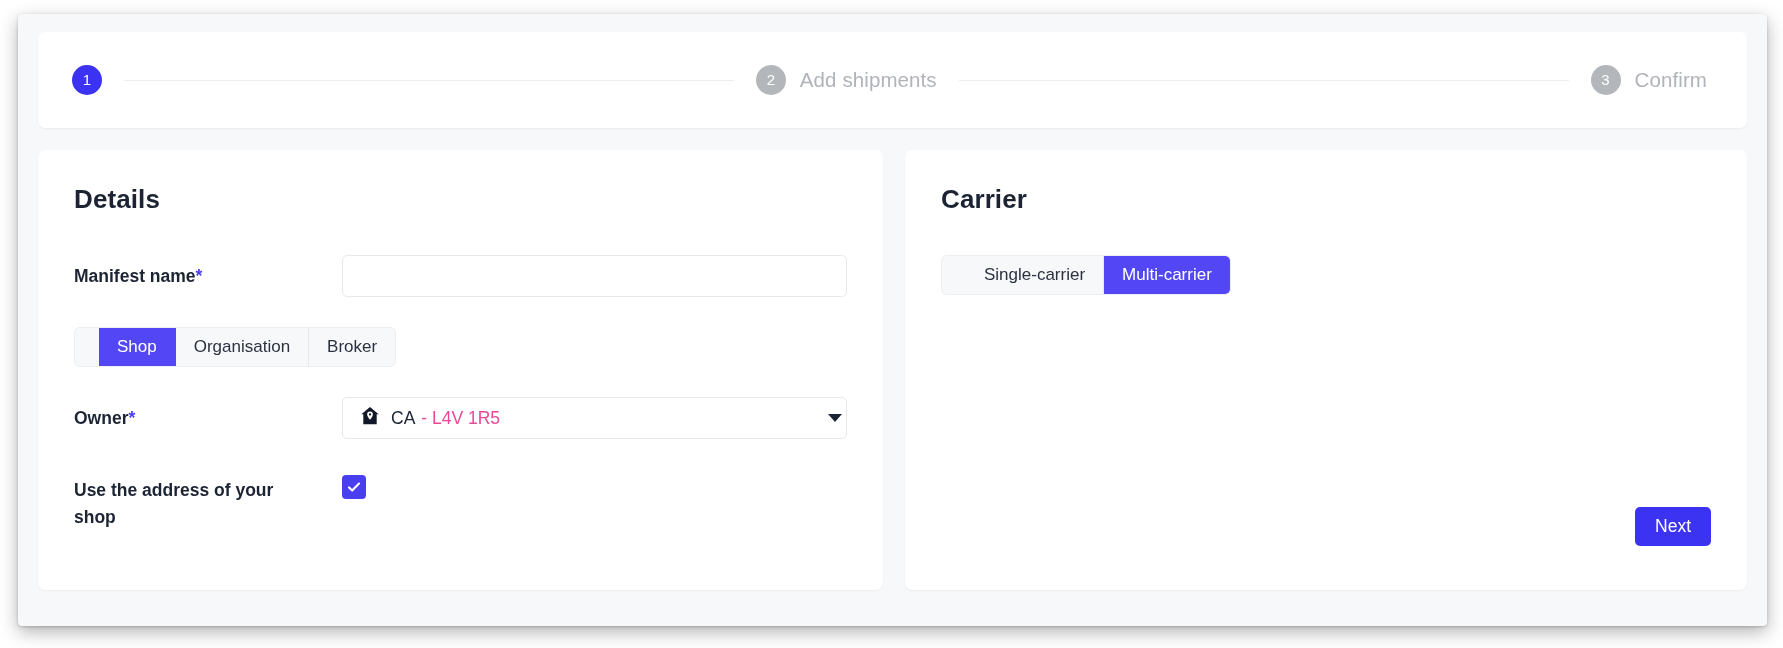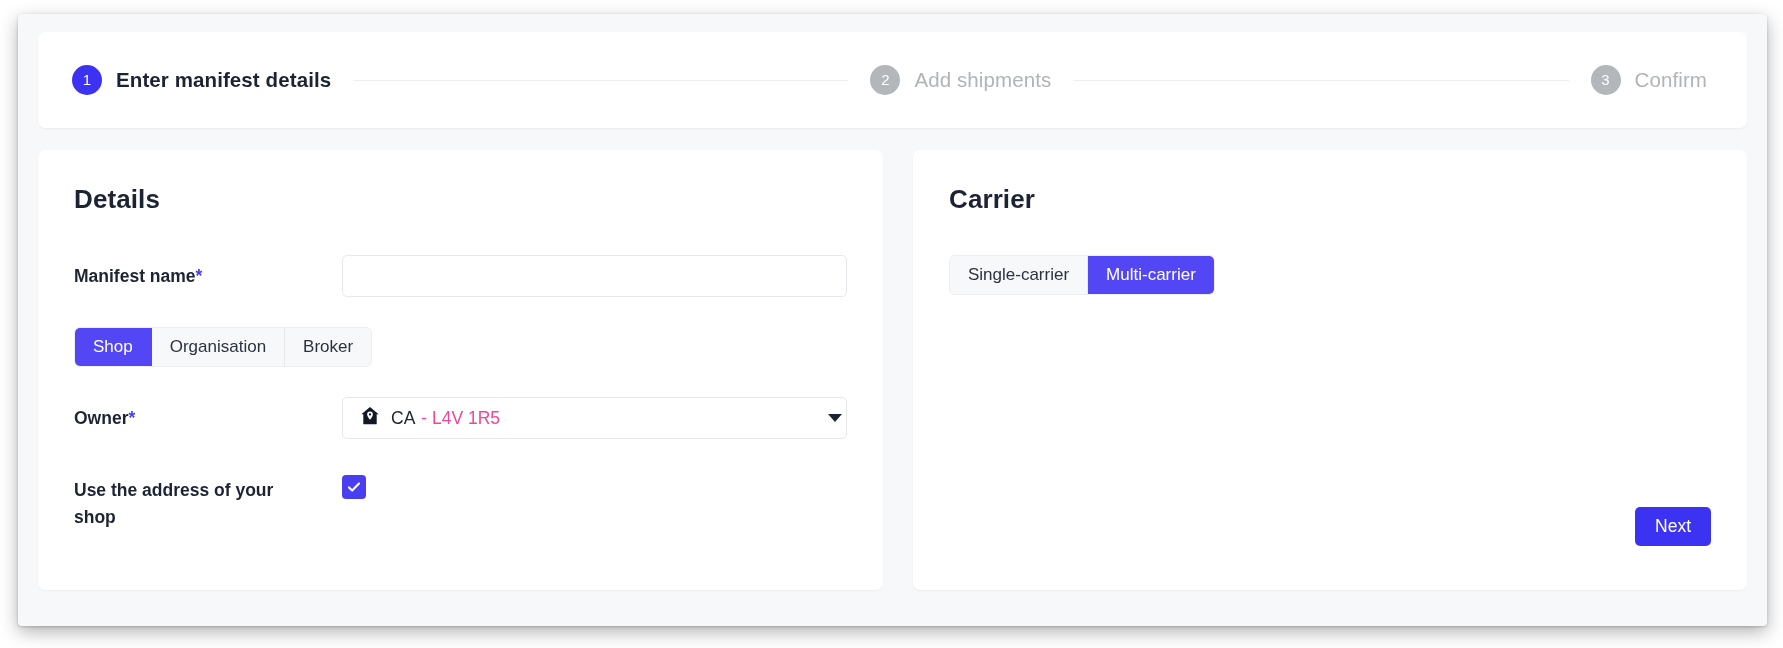--- a/index.html
+++ b/index.html
@@ -76,21 +76,21 @@
     flex: 1 1 auto;
     height: 1px;
     background: #eceef0;
     margin: 0 22px;
     min-width: 40px;
   }
 
   
   .panels {
     display: flex;
-    gap: 30px;
+    gap: 22px;
     margin-top: 22px;
     height: 440px;
   }
 
   .panel {
     background: #ffffff;
     border-radius: 7px;
     box-shadow: 0 1px 2px rgba(16,24,40,0.05);
     position: relative;
     padding: 34px 36px 0 36px;
@@ -140,20 +140,21 @@
   .text-input::placeholder { color: #b5b9bf; }
 
   
   .segmented {
     display: inline-flex;
     border-radius: 6px;
     overflow: hidden;
     height: 40px;
     background: #f7f8f9;
     border: 1px solid #eceef0;
+    padding-left: 24px;
   }
   .segment {
     font-size: 17px;
     font-family: "Liberation Sans", sans-serif;
     color: #2b3240;
     background: #f7f8f9;
     border: none;
     border-right: 1px solid #e7e9ec;
     padding: 0 18px;
     cursor: pointer;
@@ -230,21 +231,20 @@
 </head>
 <body>
 
 <div class="viewport">
   <div class="app-frame">
 
     <div class="stepper-card">
 
       <div class="step">
         <div class="step-badge active">1</div>
-        <div class="step-label active">Enter manifest details</div>
       </div>
 
       <div class="step-connector"></div>
 
       <div class="step">
         <div class="step-badge inactive">2</div>
         <div class="step-label inactive">Add shipments</div>
       </div>
 
       <div class="step-connector"></div>

